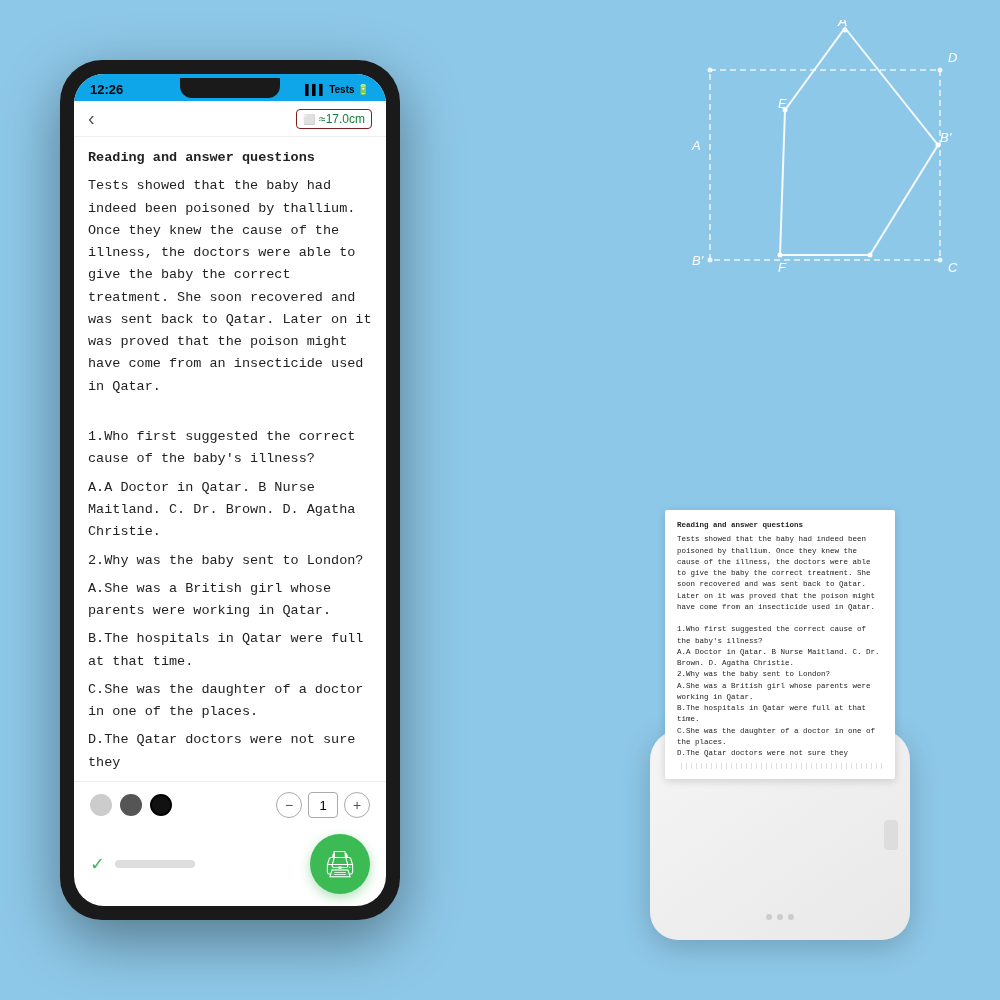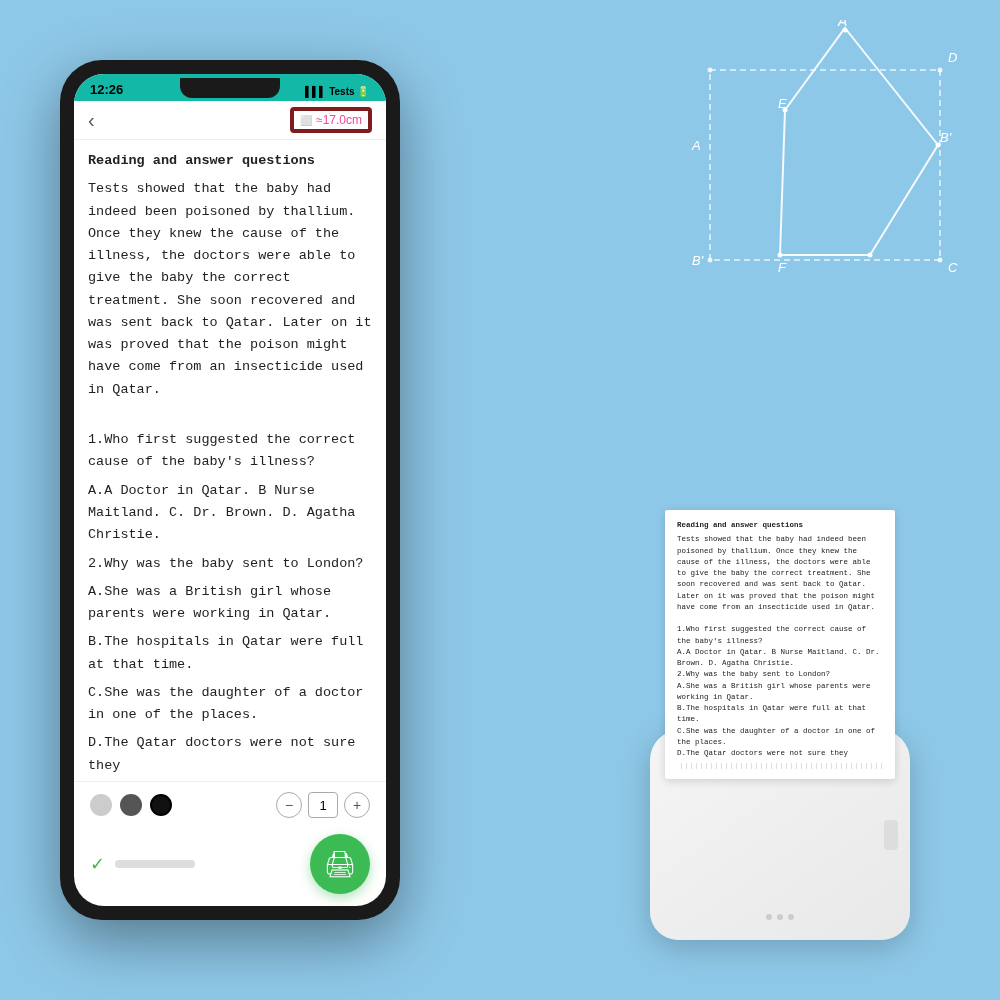--- a/index.html
+++ b/index.html
@@ -41,25 +41,25 @@
     .phone-screen {
       width: 100%;
       height: 100%;
       background: #fff;
       border-radius: 30px;
       overflow: hidden;
       display: flex;
       flex-direction: column;
     }
     .phone-status-bar {
-      background: #14b8a6;
+      background: #0ea5e9;
       padding: 8px 16px 4px;
       display: flex;
       justify-content: space-between;
-      align-items: flex-end;
+      align-items: center;
       font-size: 11px;
       font-weight: bold;
       gap: 45px;
     }
     .status-time { font-size: 13px; font-weight: bold; }
     .status-icons { display: flex; gap: 3px; align-items: center; font-size: 10px; }
     .phone-notch {
       position: absolute;
       top: 18px;
       left: 50%;
@@ -260,21 +260,21 @@
         <span class="status-time">12:26</span>
         <div class="status-icons">
           <span>▌▌▌</span>
           <span>Tests</span>
           <span>🔋</span>
         </div>
       </div>
 
       <div class="phone-header">
         <span class="phone-back">‹</span>
-        <span style="font-size:12px;color:#ec4899;border:4px solid #7f1d1d;padding:2px 6px;border-radius:4px;">
+        <span style="font-size:12px;color:#15803d;border:1px solid #7f1d1d;padding:2px 6px;border-radius:4px;">
           <span style="font-size:10px;">⬜</span> <span>≈17.0cm</span>
         </span>
       </div>
 
       <div class="phone-content">
         <p style="font-weight:bold;">Reading and answer questions</p>
         <p>Tests showed that the baby had indeed been poisoned by thallium. Once they knew the cause of the illness, the doctors were able to give the baby the correct treatment. She soon recovered and was sent back to Qatar. Later on it was proved that the poison might have come from an insecticide used in Qatar.</p>
         <br>
         <p>1.Who first suggested the correct cause of the baby's illness?</p>
         <p>A.A Doctor in Qatar.    B Nurse Maitland. C. Dr. Brown.    D. Agatha Christie.</p>

